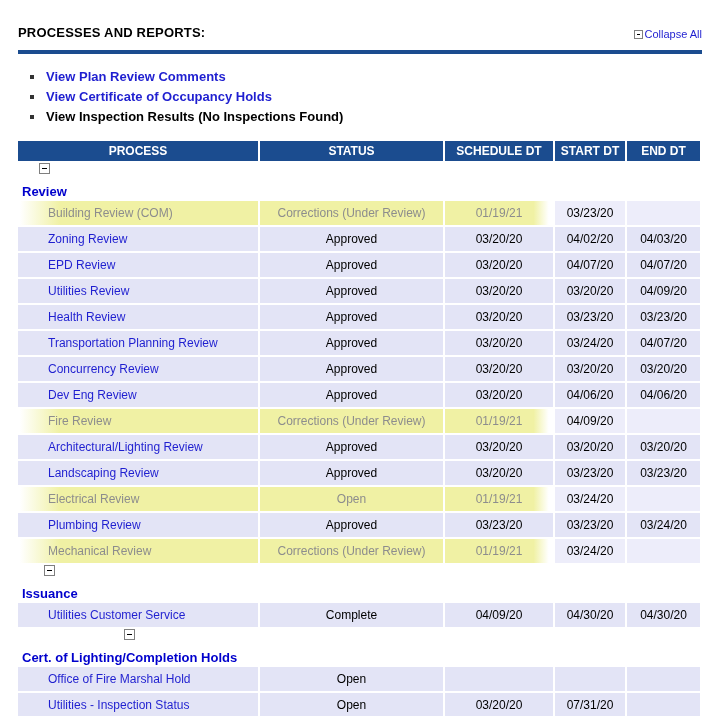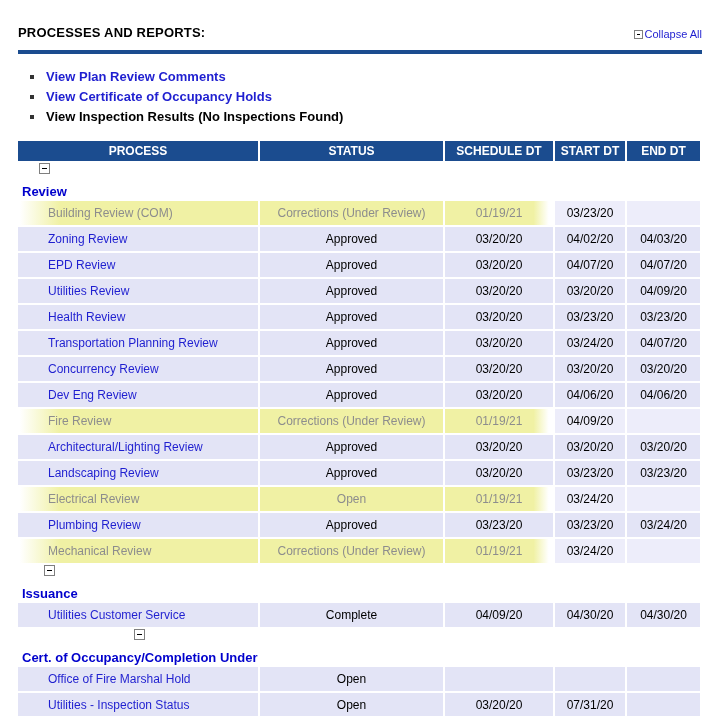--- a/index.html
+++ b/index.html
@@ -218,21 +218,21 @@
         <tr class="">
           <td class="process"><a href="#">Utilities Customer Service</a></td>
           <td class="status">Complete</td>
           <td class="schedule">04/09/20</td>
           <td class="start">04/30/20</td>
           <td class="end">04/30/20</td>
         </tr>
         <tr class="section-row">
           <td colspan="5"><span class="section-label">
               <span class="collapse-icon"></span>
-              <span>Cert. of Occupancy/Completion Under</span>
+              <span>Cert. of Lighting/Completion Holds</span>
             </span></td>
         </tr>
         <tr class="">
           <td class="process"><a href="#">Office of Fire Marshal Hold</a></td>
           <td class="status">Open</td>
           <td class="schedule">&nbsp;</td>
           <td class="start">&nbsp;</td>
           <td class="end">&nbsp;</td>
         </tr>
         <tr class="">

